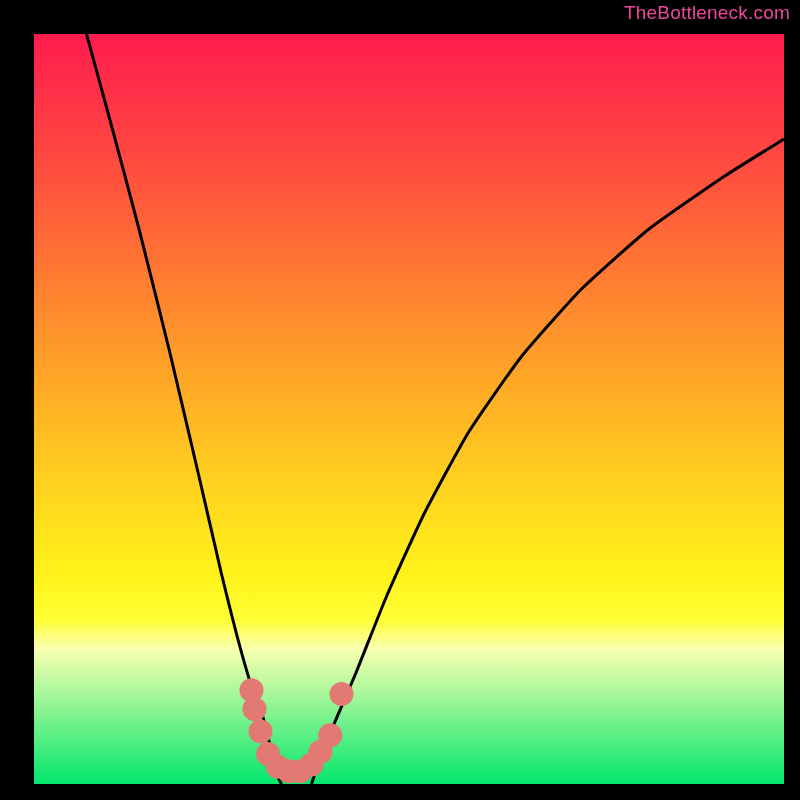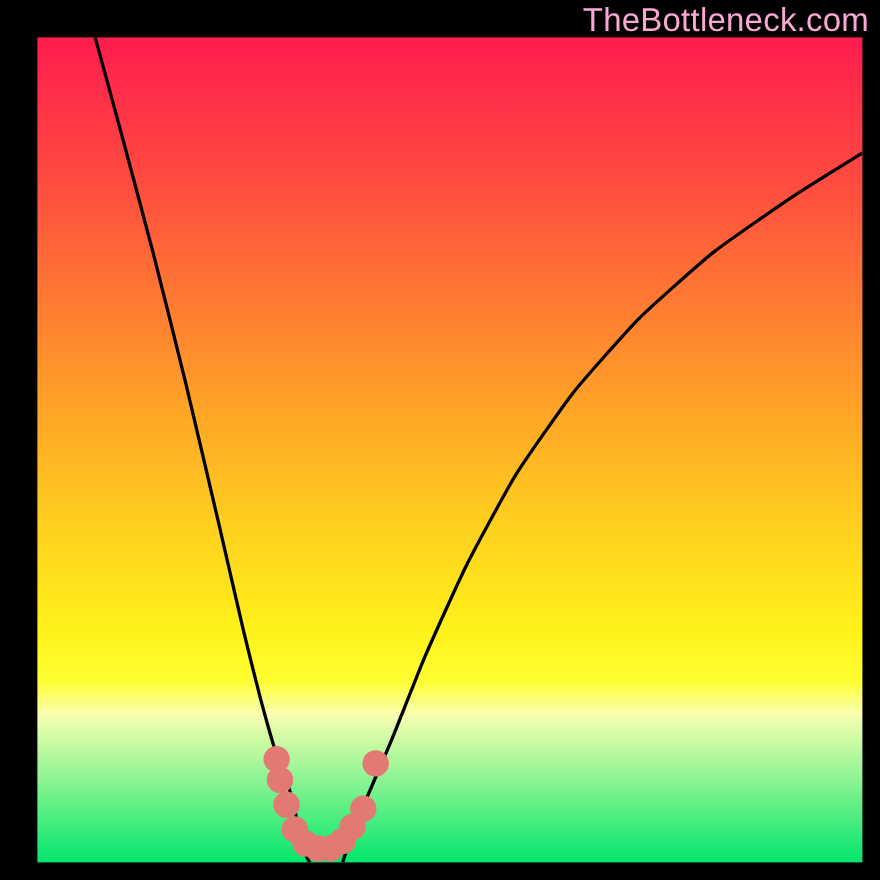--- a/index.html
+++ b/index.html
@@ -42,22 +42,22 @@
     position: absolute;
     left: 0;
     top: 0;
     width: 750px;
     height: 750px;
   }
   .watermark {
     position: absolute;
     top: 2px;
     right: 10px;
-    color: #f9a8d4;
-    font-size: 30px;
+    color: #ec4899;
+    font-size: 19px;
     letter-spacing: 0.2px;
   }
 </style>
 </head>
 <body>
 
 <div class="frame">
   <div class="plot">
     <svg class="curves" viewBox="0 0 750 750" preserveAspectRatio="none">
       <g>

